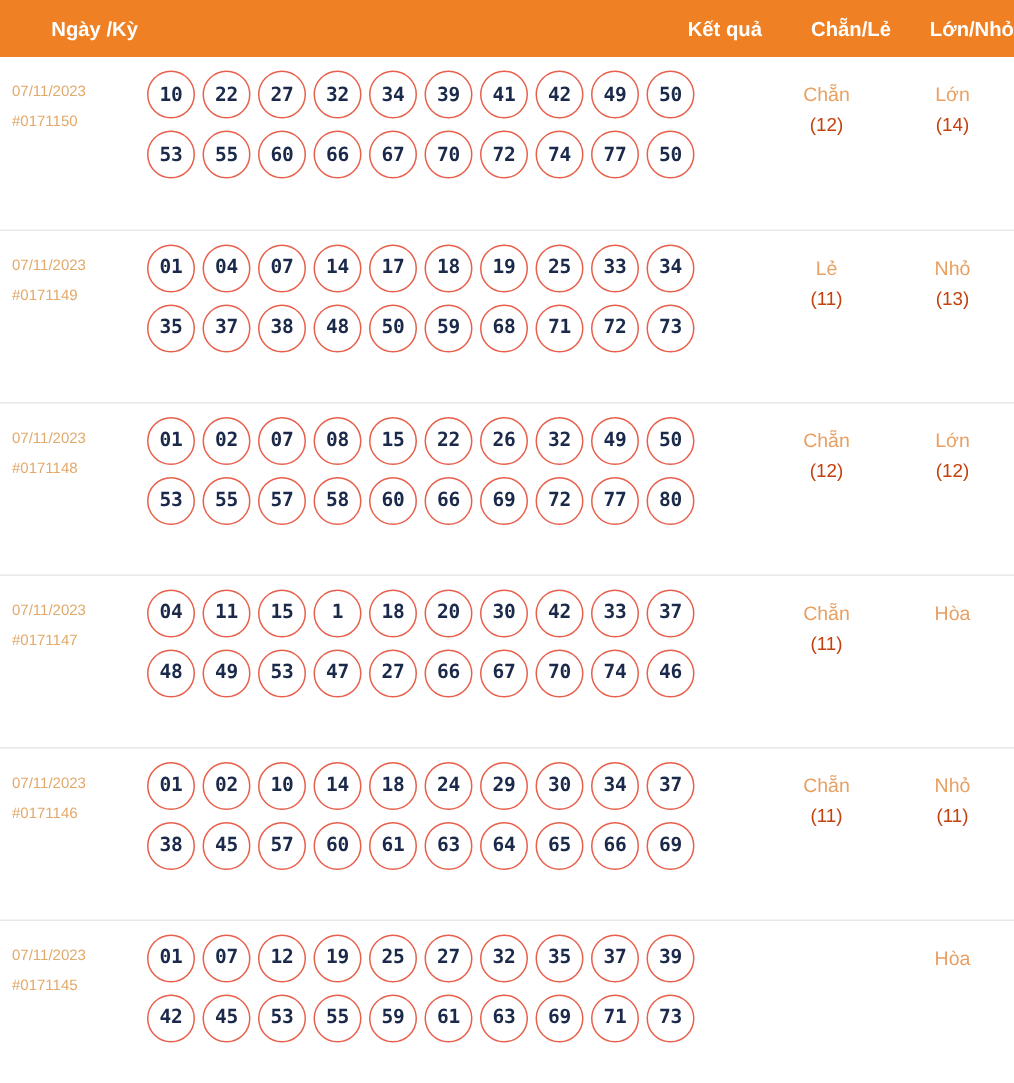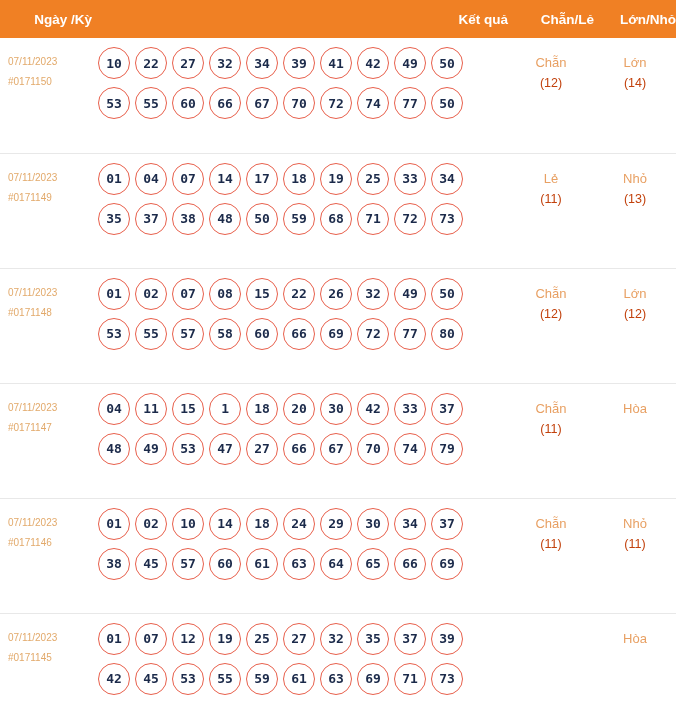--- a/index.html
+++ b/index.html
@@ -249,21 +249,21 @@
           <div class="ball-row">
             <span class="ball">48</span>
             <span class="ball">49</span>
             <span class="ball">53</span>
             <span class="ball">47</span>
             <span class="ball">27</span>
             <span class="ball">66</span>
             <span class="ball">67</span>
             <span class="ball">70</span>
             <span class="ball">74</span>
-            <span class="ball">79</span>
+            <span class="ball">46</span>
           </div>
         </td>
         <td class="cell-stat">
           <span class="stat-label">Chẵn</span>
           <span class="stat-count">(11)</span>
         </td>
         <td class="cell-stat">
           <span class="stat-label">Hòa</span>
         </td>
       </tr>

